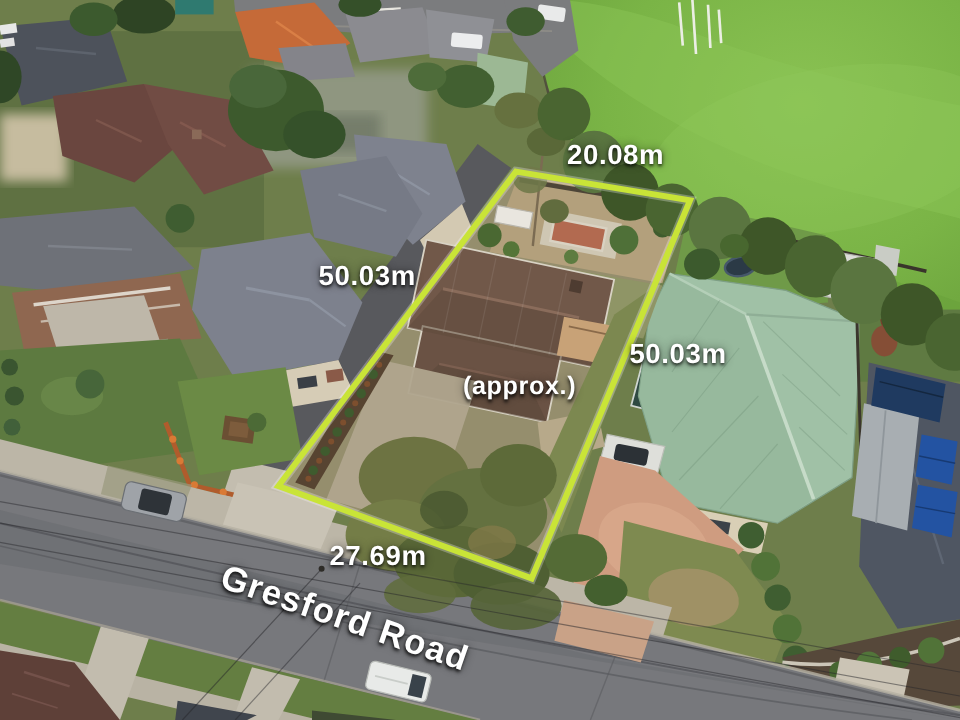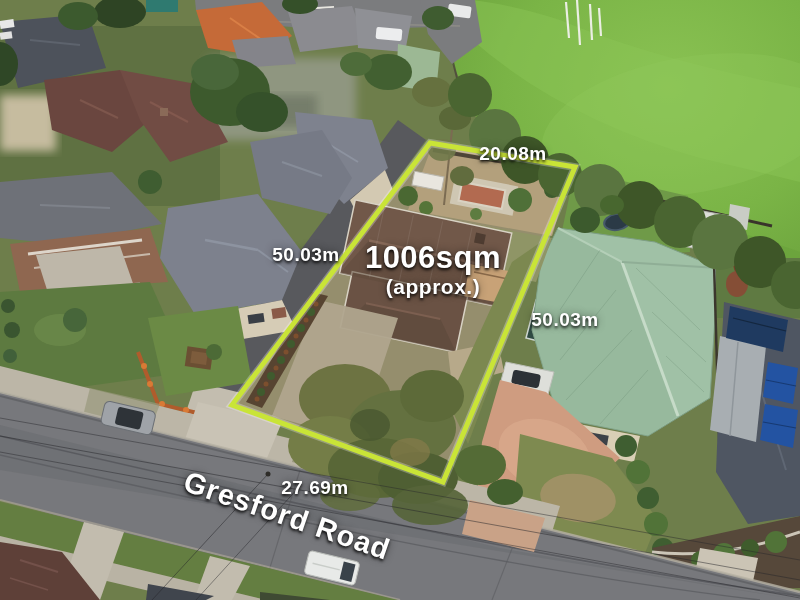--- a/index.html
+++ b/index.html
@@ -2,23 +2,23 @@
 <html><head>
 <meta charset="utf-8">
 <style>
   html,body{margin:0;padding:0;background:#222;}
   .scene{position:relative;width:800px;height:600px;overflow:hidden;
          font-family:"Liberation Sans",sans-serif;background:#6d7c4b;user-select:none;}
   .scene svg{position:absolute;left:0;top:0;}
   .lbl{position:absolute;color:#fff;font-weight:bold;white-space:nowrap;
        transform:translate(-50%,-50%);letter-spacing:.5px;line-height:1;
        text-shadow:0 2px 3px rgba(0,0,0,.85),0 0 8px rgba(0,0,0,.45);}
-  .lbl-dim{font-size:19px;margin-top:24px;}
+  .lbl-dim{font-size:23px;}
   .lbl-area{font-size:31px;}
-  .lbl-approx{font-size:21px;}
+  .lbl-approx{font-size:21px;margin-top:36px;}
   .lbl-street{font-size:29px;transform:translate(-50%,-50%) rotate(19deg);letter-spacing:1px;}
 </style>
 </head>
 <body>
 
 <div class="scene">
 
 <svg width="800" height="600" viewBox="0 0 800 600">
   <defs>
     <filter id="b2">
@@ -349,19 +349,18 @@
   </g>
 
   <g>
     <polygon points="430,143 575,167 443,482 232,405" fill="none" stroke="#ffffff" stroke-width="8" opacity=".28"></polygon>
     <polygon points="430,143 575,167 443,482 232,405" fill="none" stroke="#c9e437" stroke-width="5" stroke-linejoin="miter"></polygon>
   </g>
 </svg>
 
 <div class="lbl lbl-dim" style="left:513px;top:129px;">20.08m</div>
 <div class="lbl lbl-dim" style="left:306px;top:230px;">50.03m</div>
-<div class="lbl lbl-area" style="left:433px;top:257px;">1006sqm</div>
 <div class="lbl lbl-approx" style="left:433px;top:286px;">(approx.)</div>
 <div class="lbl lbl-dim" style="left:565px;top:295px;">50.03m</div>
 <div class="lbl lbl-dim" style="left:315px;top:463px;">27.69m</div>
 <div class="lbl lbl-street" style="left:287px;top:516px;">Gresford Road</div>
 
 </div>
 
 </body></html>

